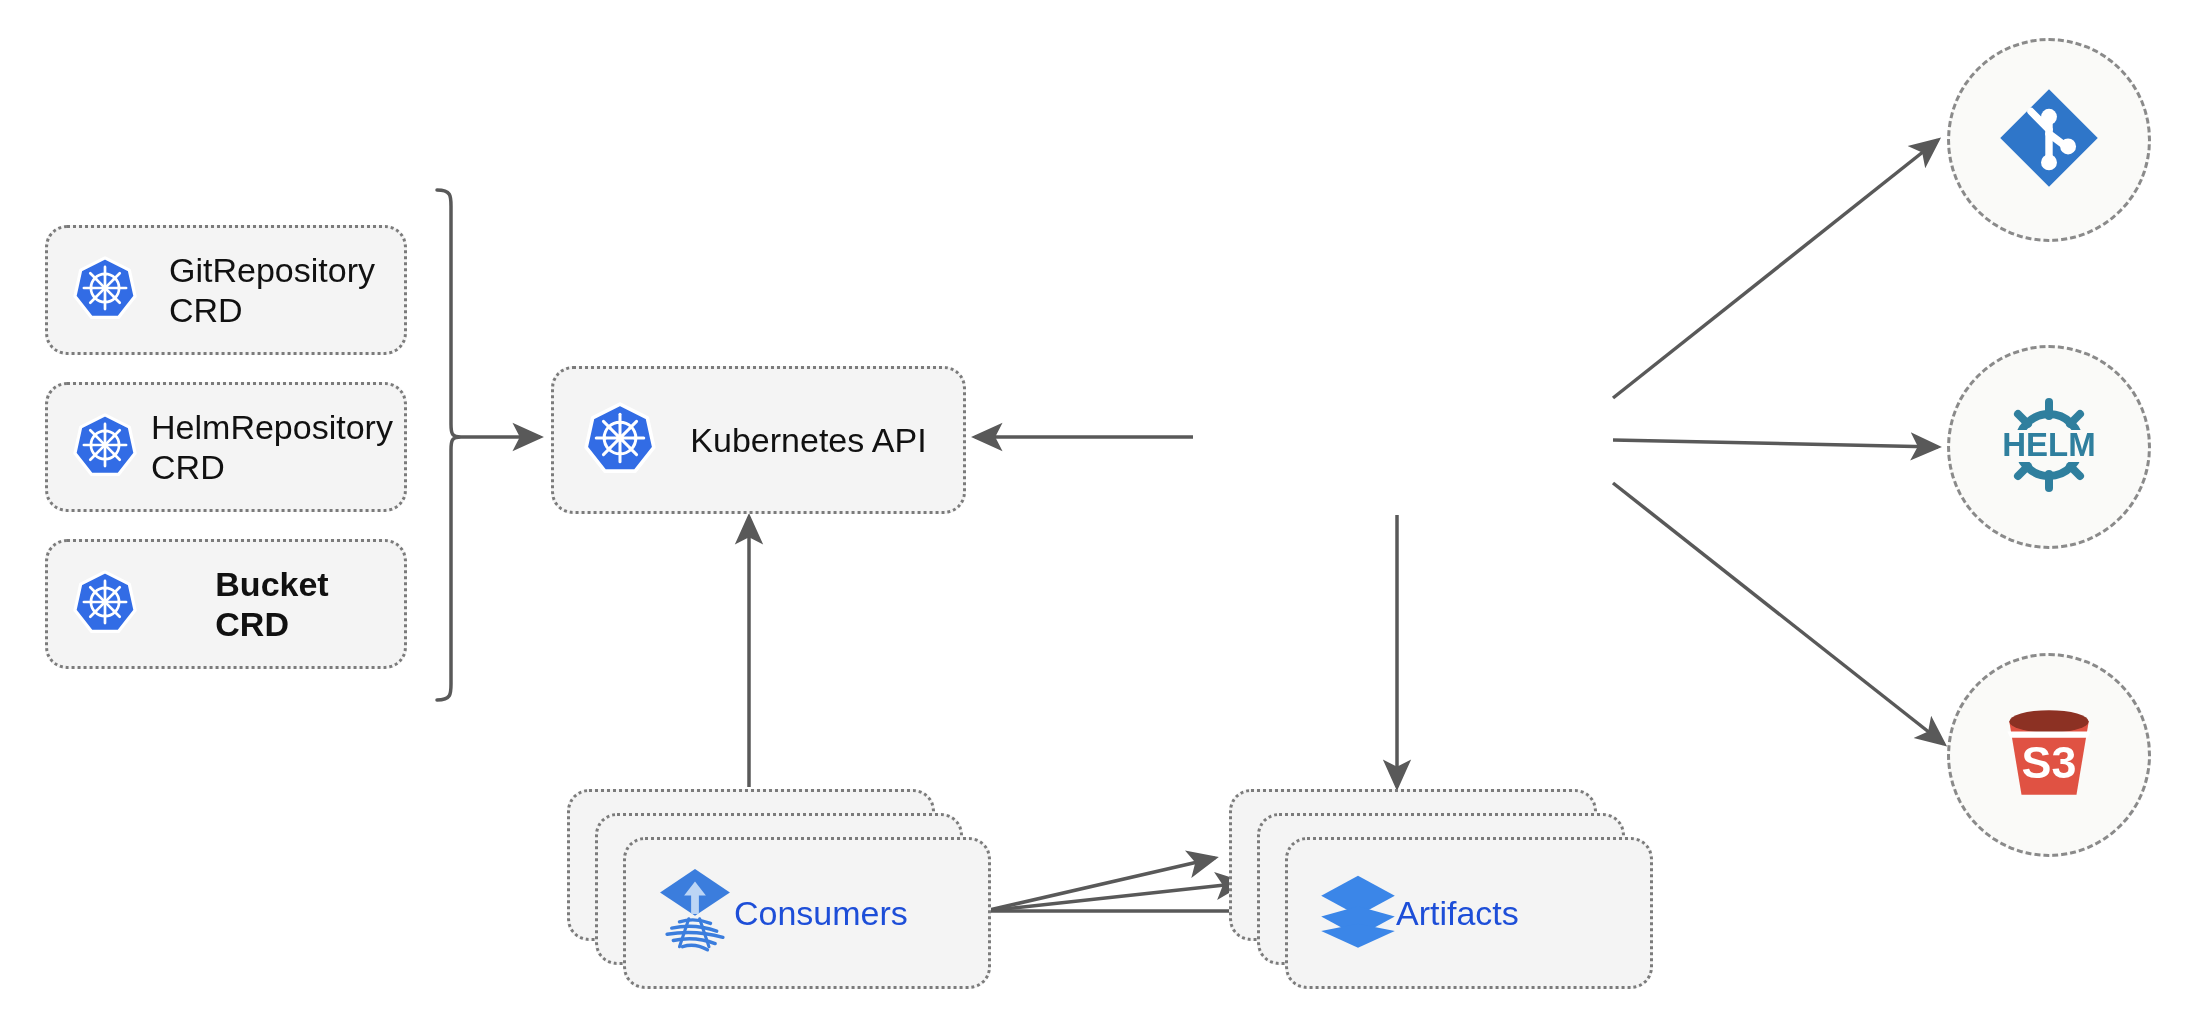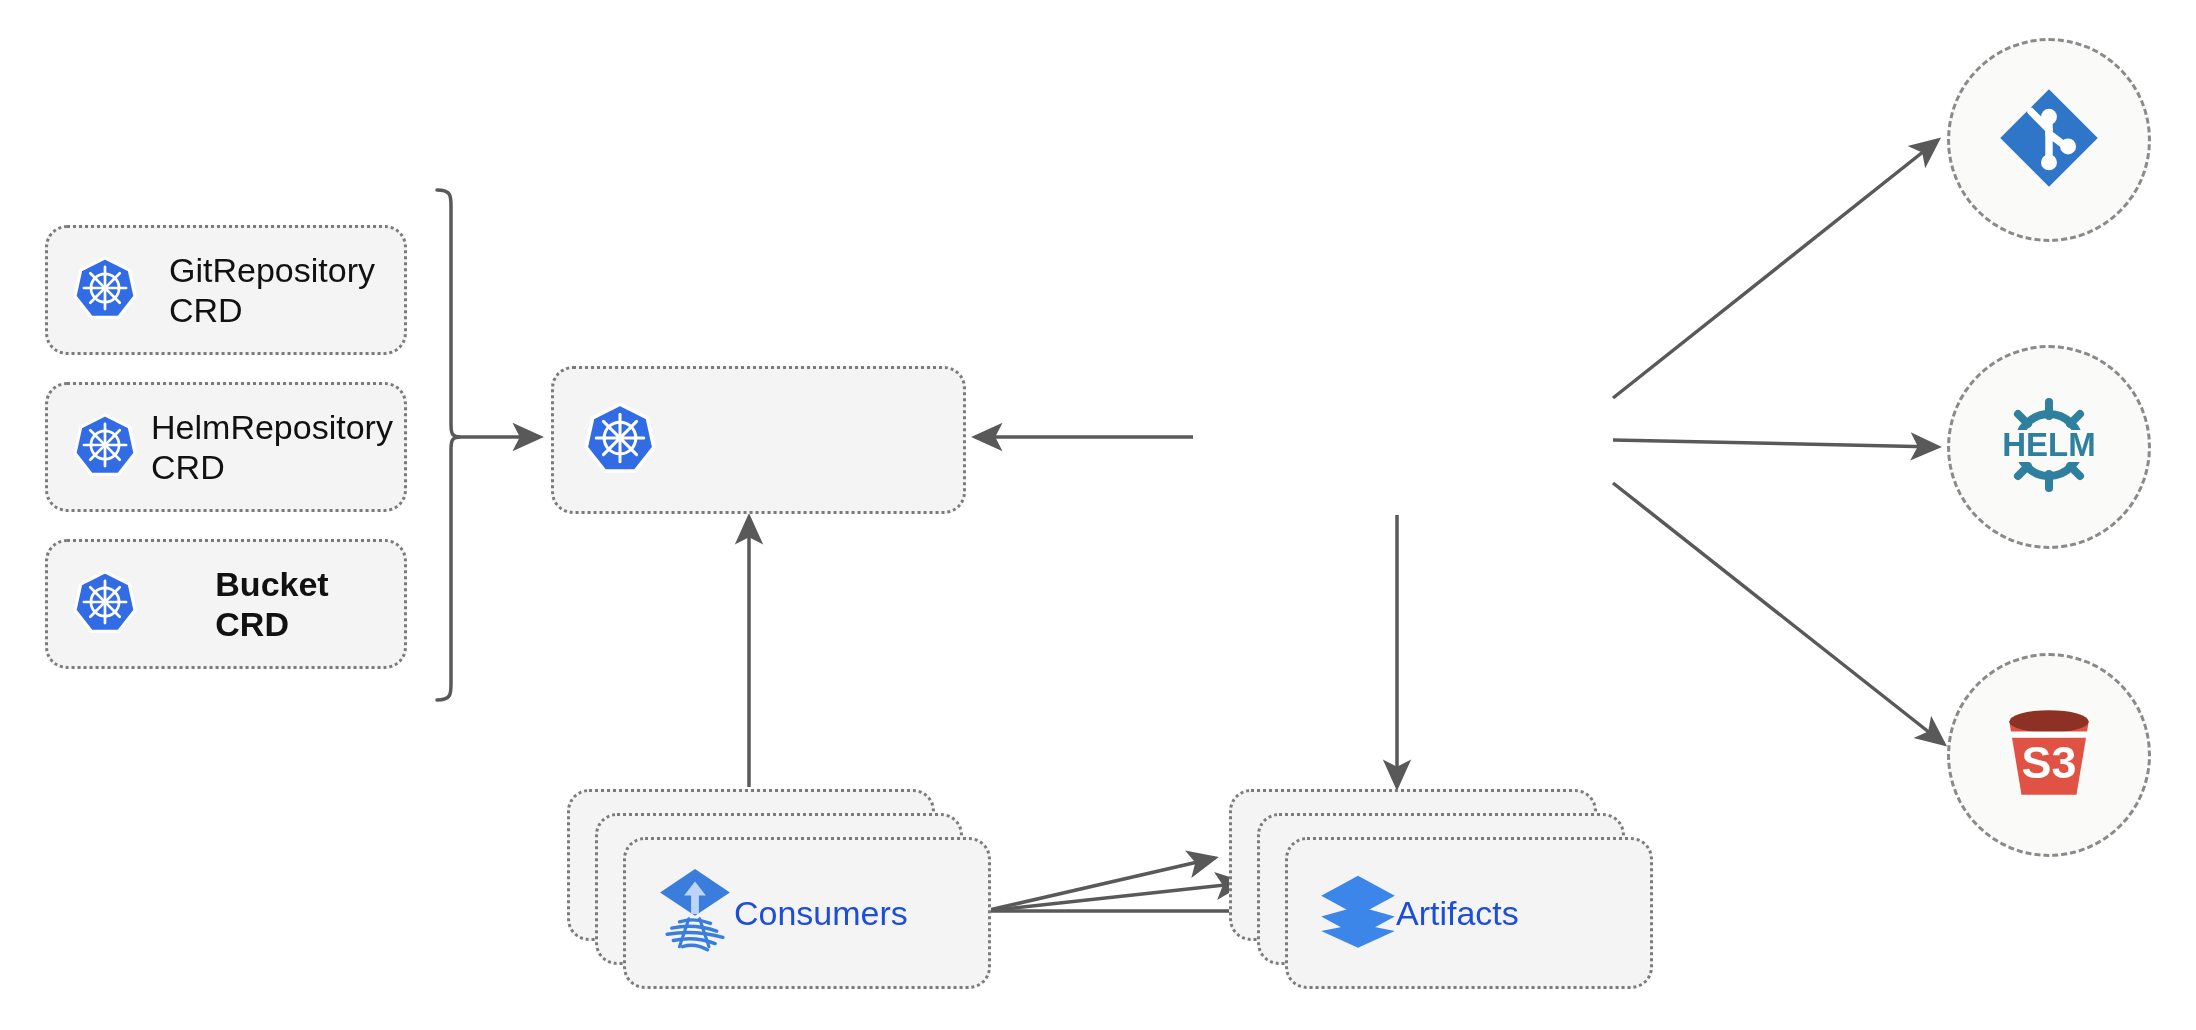--- a/index.html
+++ b/index.html
@@ -264,20 +264,21 @@
           <line x1="28" y1="50" x2="46" y2="50"></line>
           <line x1="54" y1="50" x2="72" y2="50"></line>
           <line x1="34" y1="34" x2="47" y2="47"></line>
           <line x1="53" y1="53" x2="66" y2="66"></line>
           <line x1="66" y1="34" x2="53" y2="47"></line>
           <line x1="47" y1="53" x2="34" y2="66"></line>
         </g>
         <circle cx="50" cy="50" r="5.2" fill="#ffffff"></circle>
       </svg>
     </span>
+    <span class="label">Kubernetes API</span>
   </div>
 
 
   <div class="stack" id="consumers-stack">
     <div class="sheet s0"></div>
     <div class="sheet s1"></div>
     <div class="sheet s2">
       <span class="icon">
         <svg width="78" height="90" viewBox="0 0 100 116">
           <polygon points="50,4 95,34 50,64 5,34" fill="#3b7ddd"></polygon>

